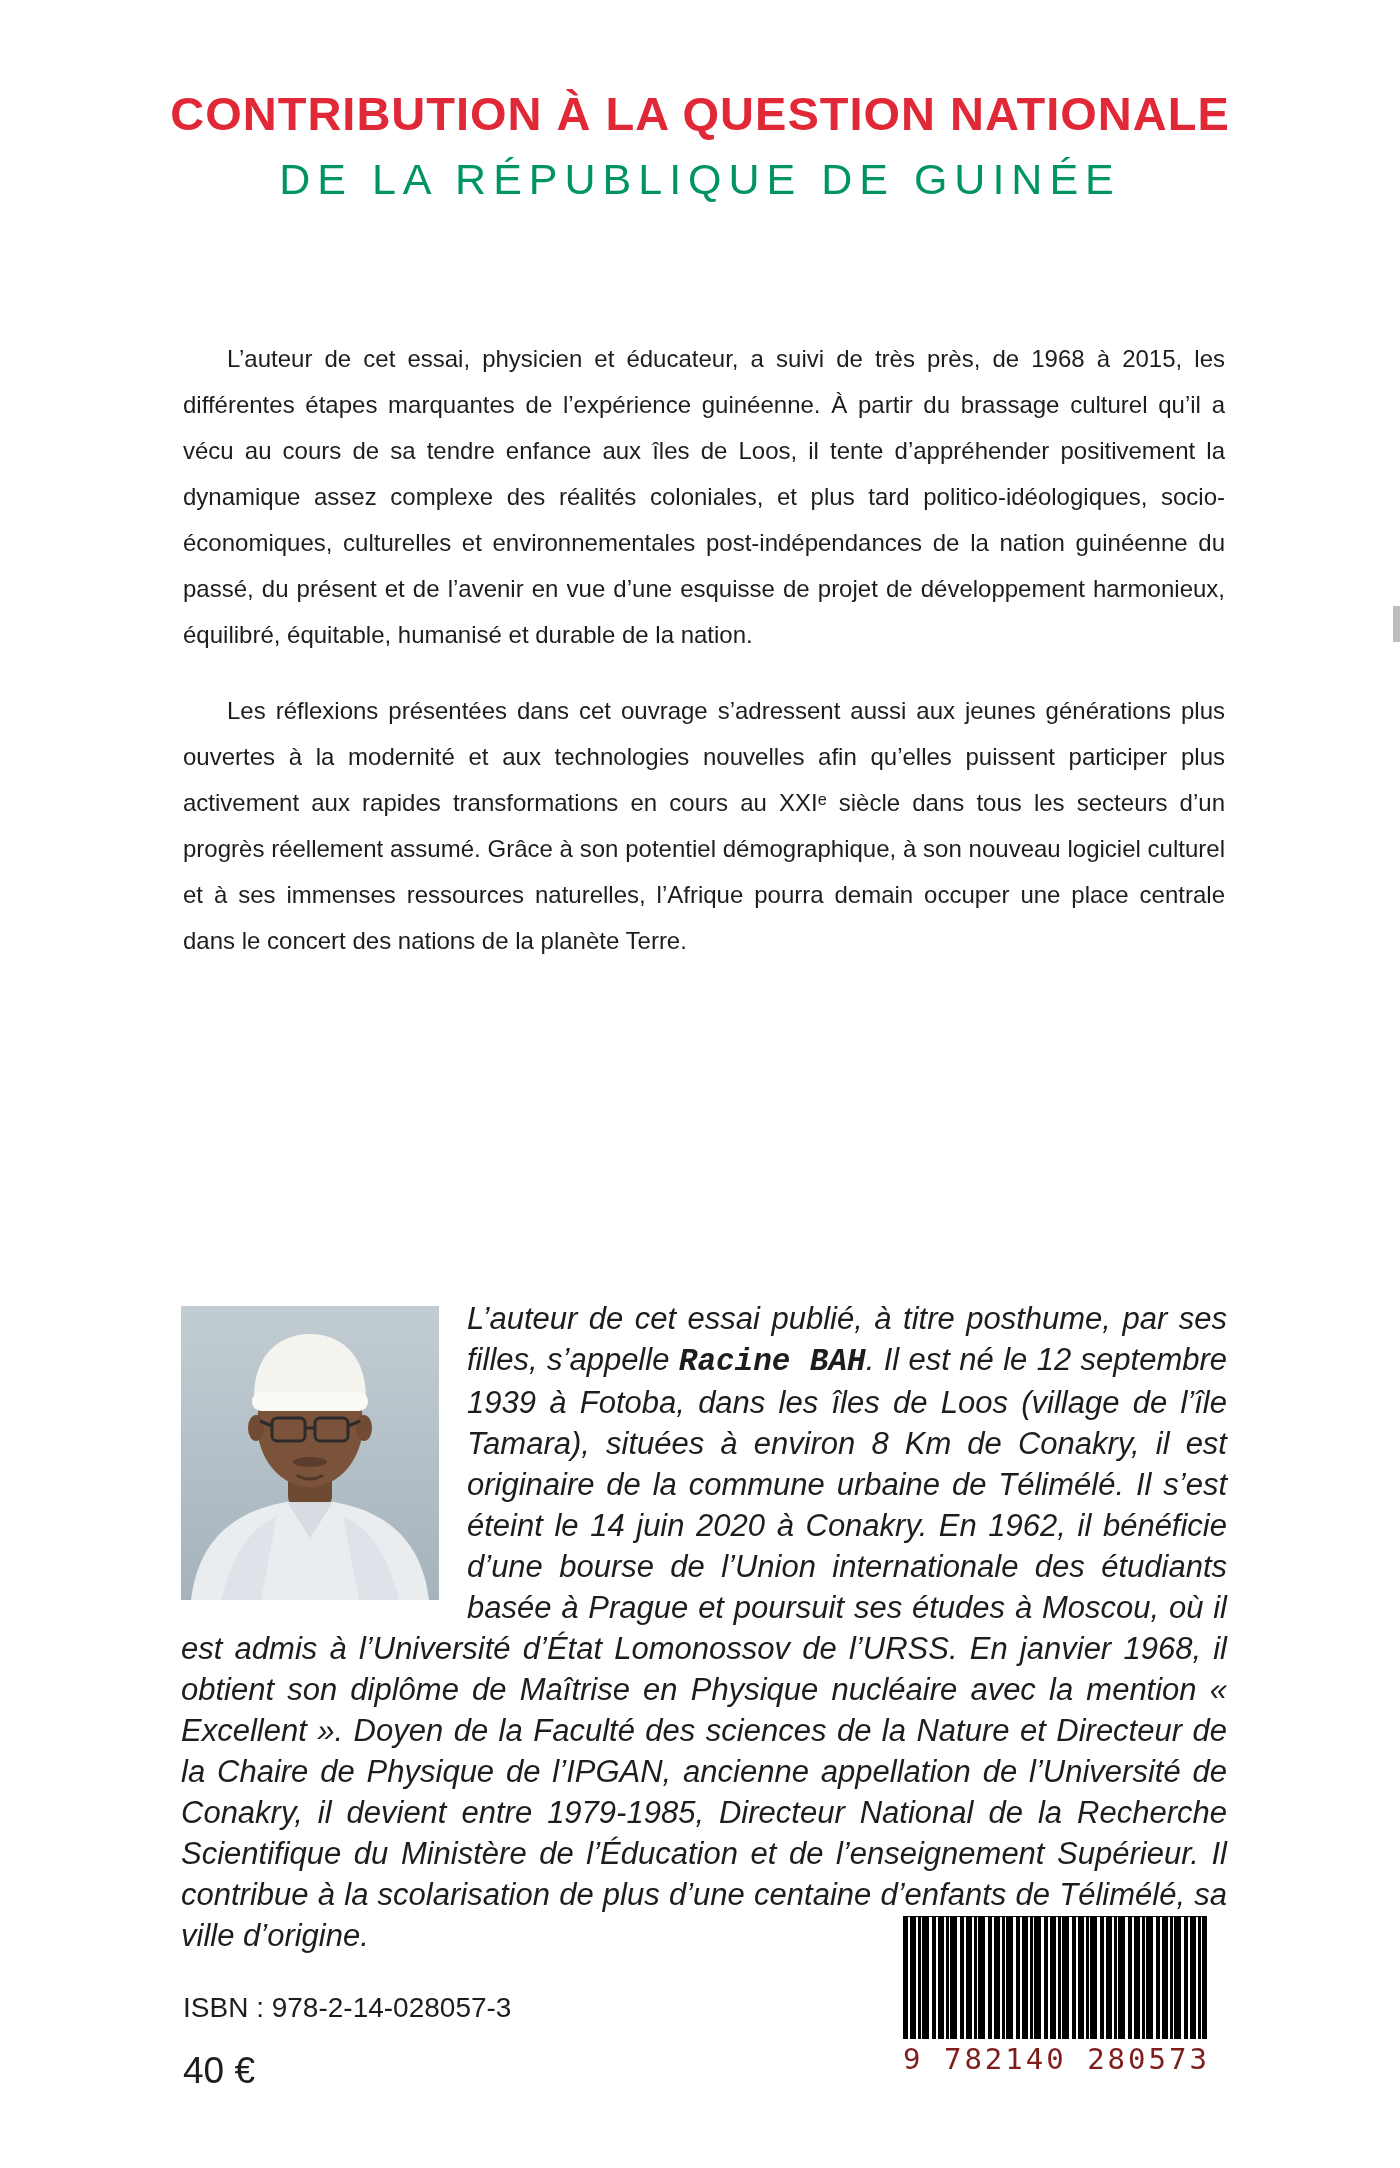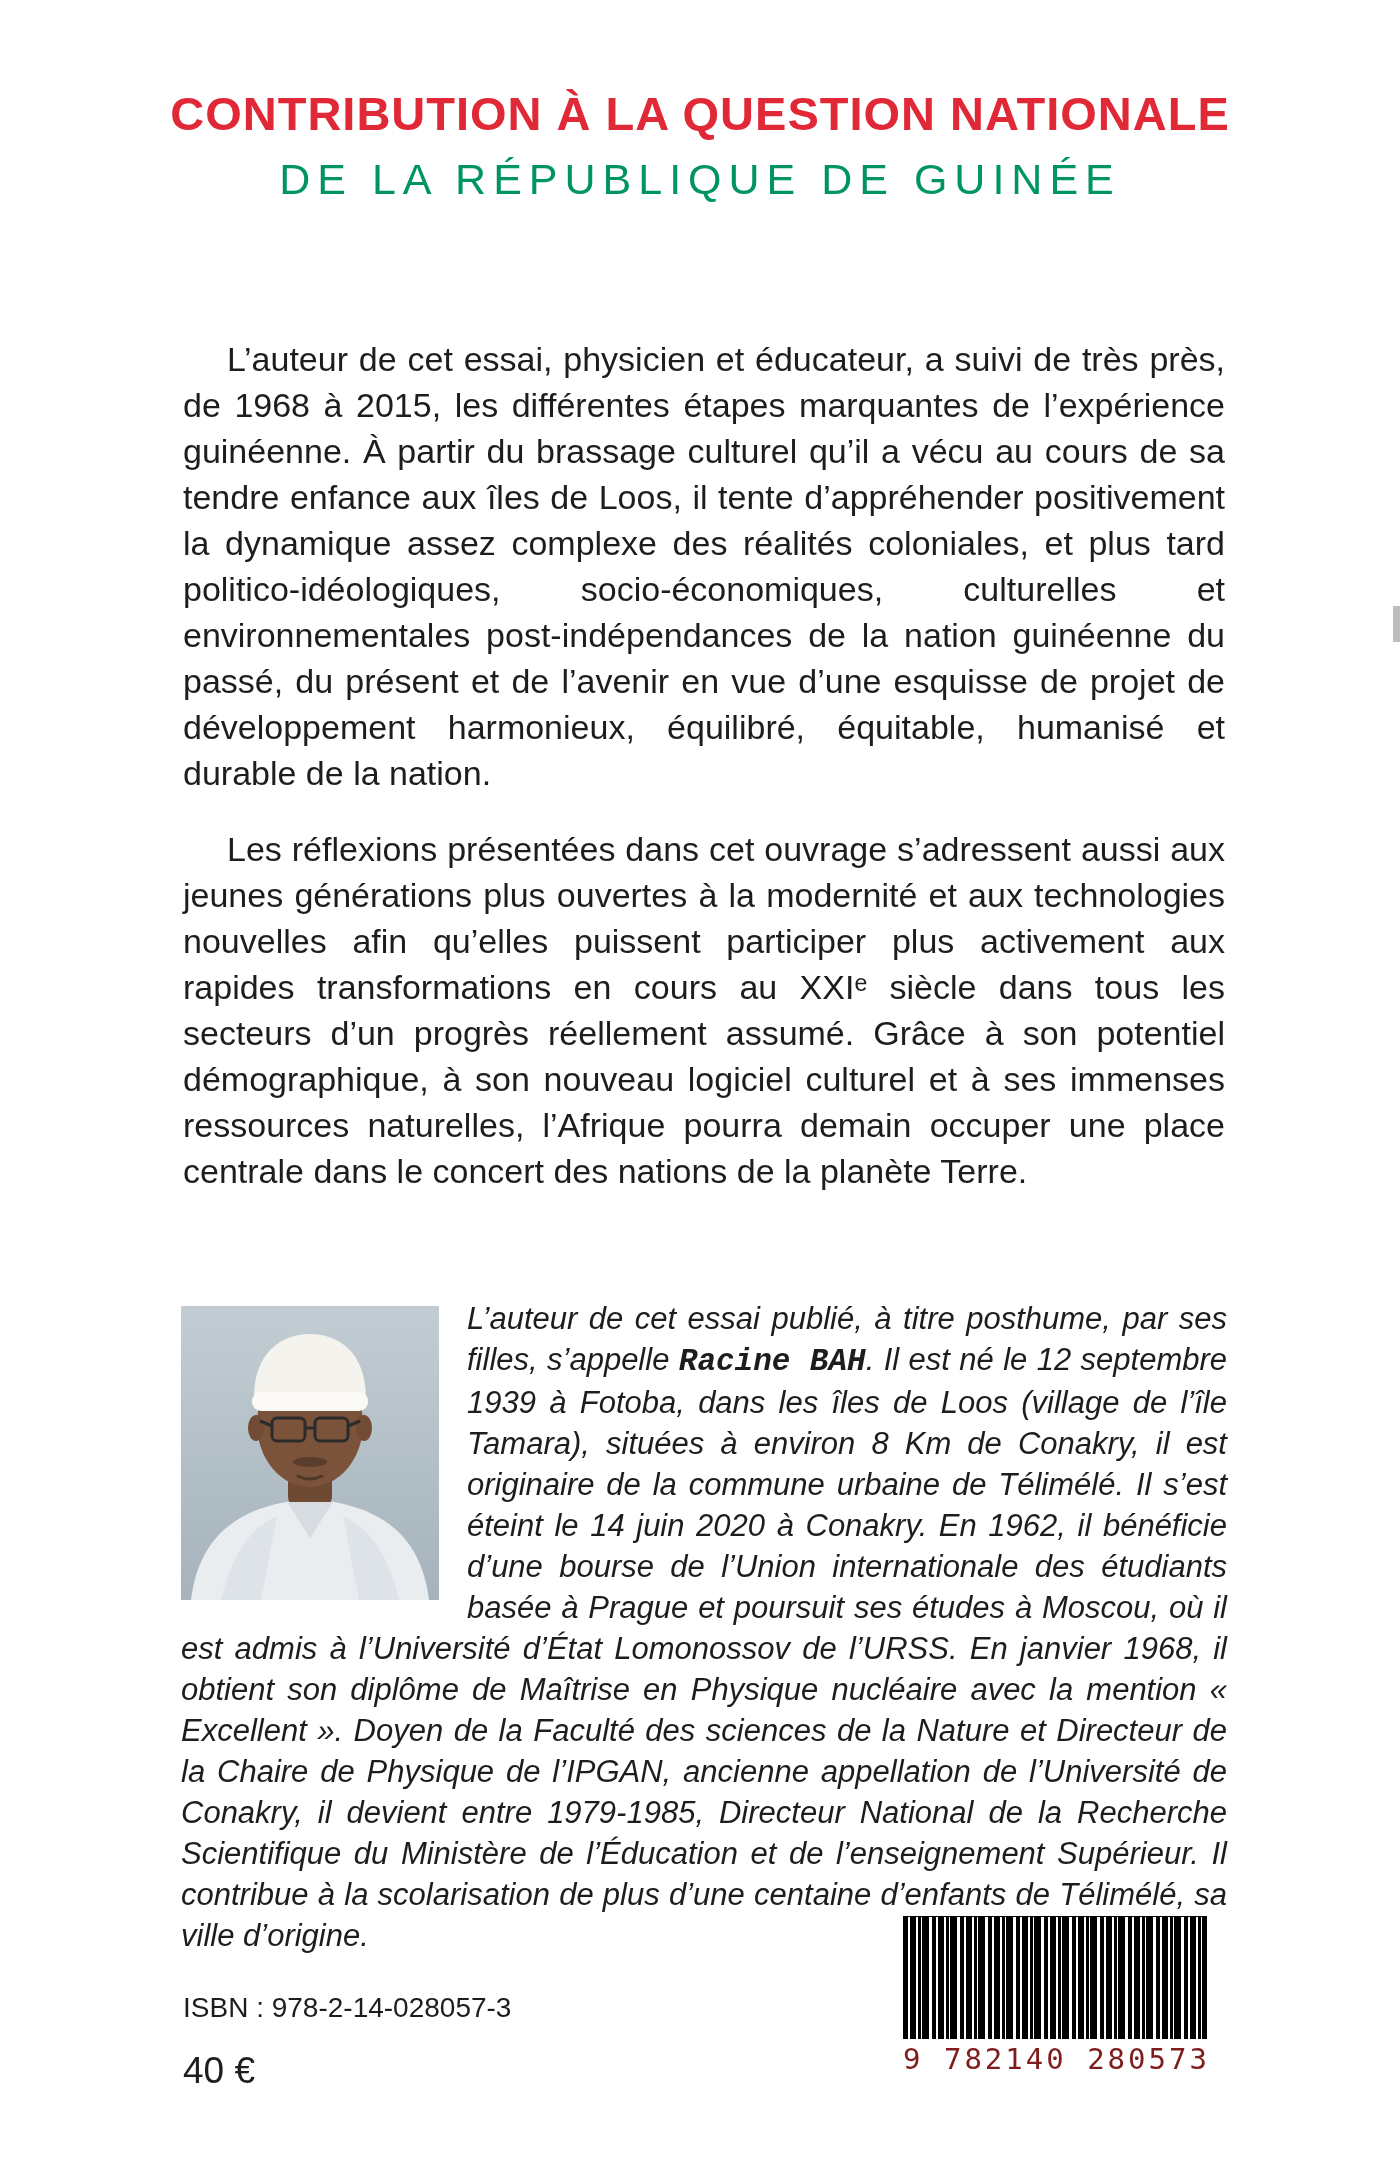--- a/index.html
+++ b/index.html
@@ -28,21 +28,21 @@
     font-size: 43px;
     font-weight: normal;
     letter-spacing: 7px;
     color: var(--title-green, #009560);
   }
 
   
   .synopsis { position: absolute; top: 336px; left: 183px; width: 1042px; }
   .synopsis p {
     margin: 0 0 30px 0;
-    font-size: 34px;
+    font-size: 24px;
     line-height: 46px;
     text-align: justify;
     text-indent: 44px;
     color: var(--body-text, #1d1d1b);
   }
 
   
   .bio { position: absolute; top: 1298px; left: 181px; width: 1046px; }
   .photo {
     float: left;

